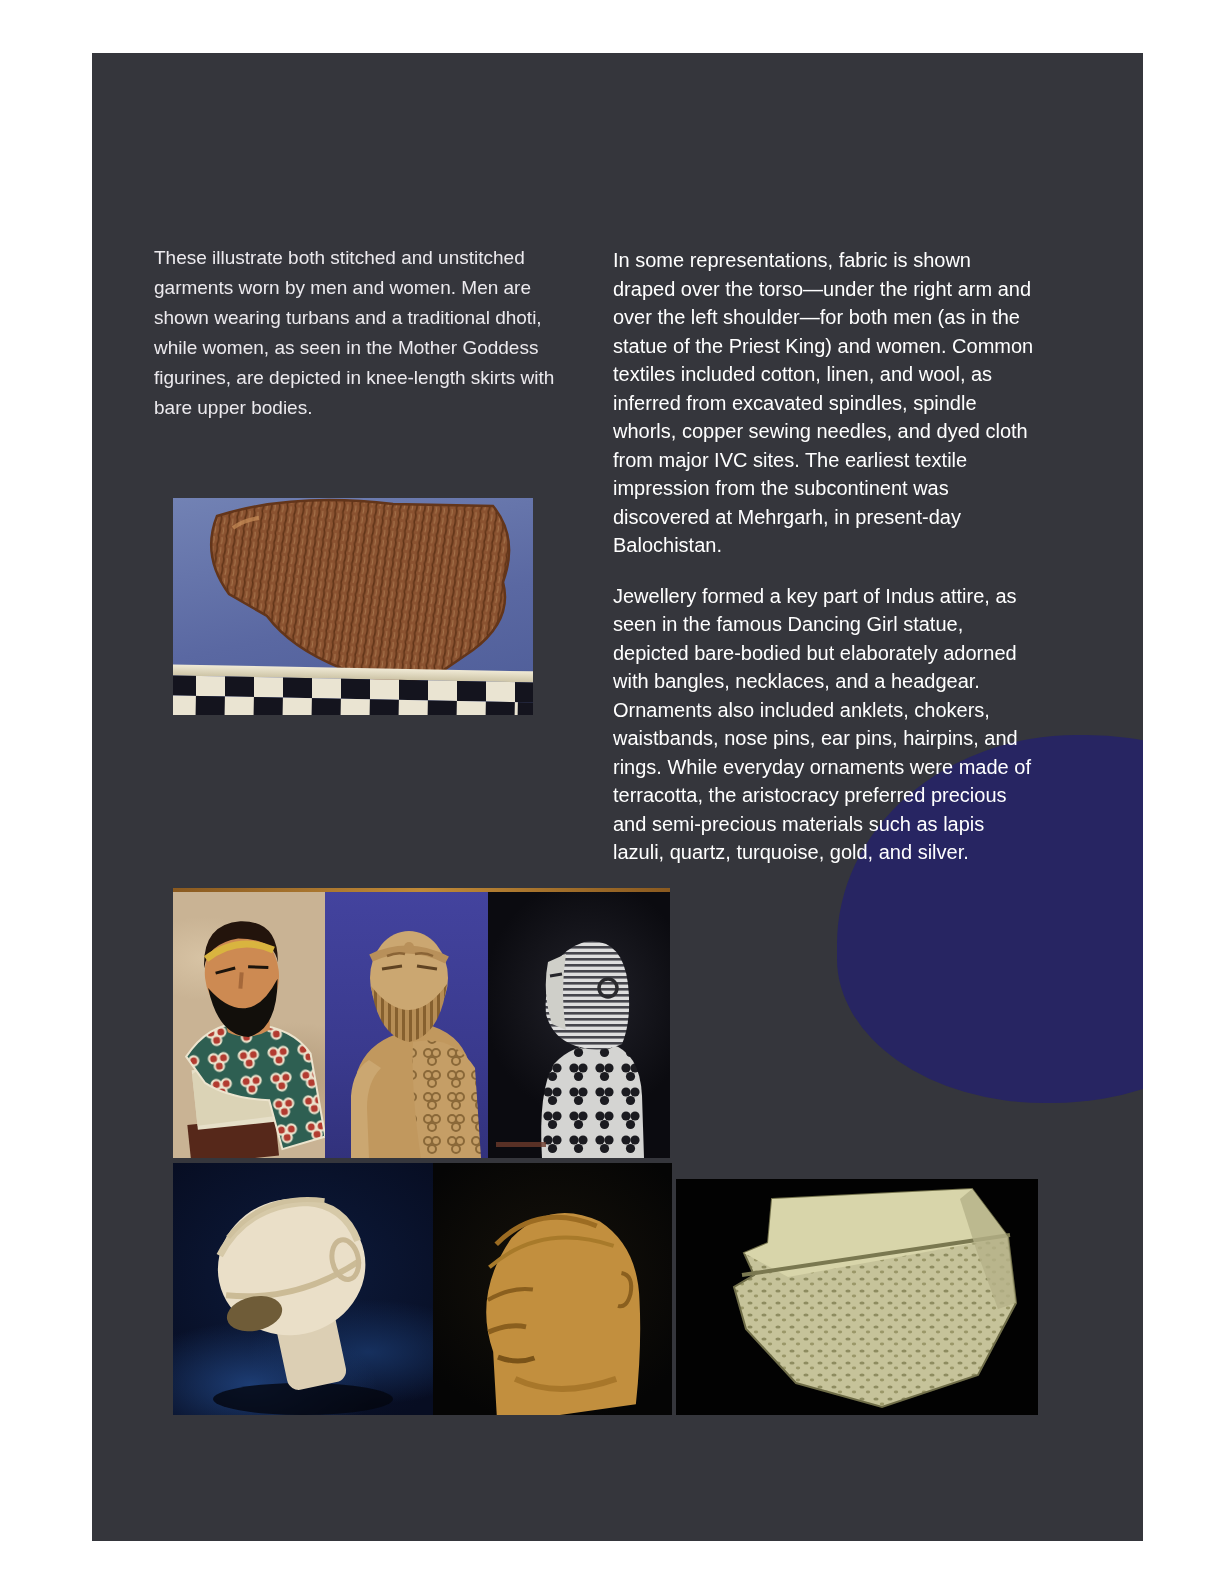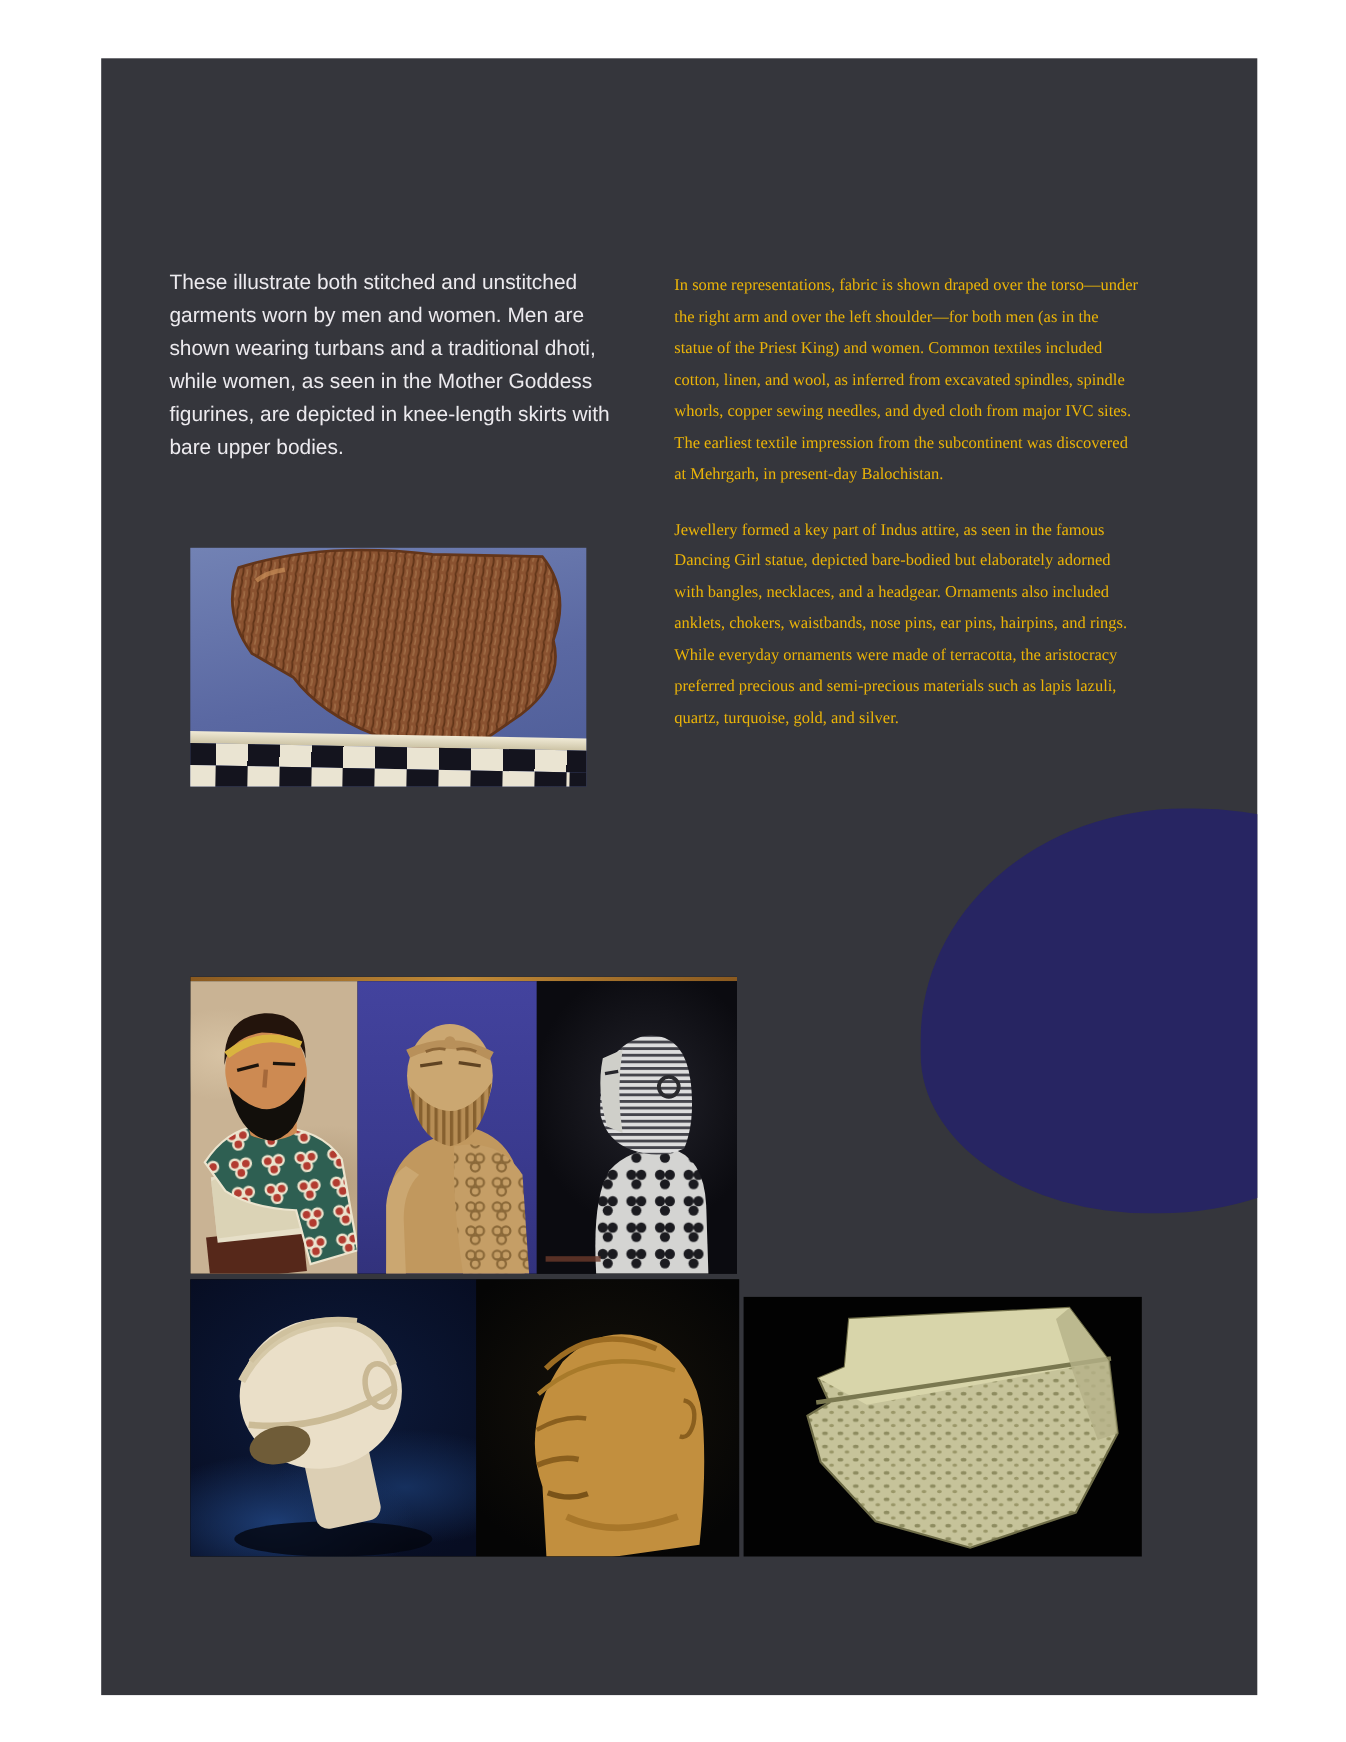--- a/index.html
+++ b/index.html
@@ -1,20 +1,20 @@
 <!DOCTYPE html>
 <html><head>
 <meta charset="utf-8">
 <style>
   html,body{margin:0;padding:0;background:#ffffff;}
   .page{position:relative;width:1224px;height:1584px;background:#ffffff;font-family:"Liberation Sans",sans-serif;overflow:hidden;}
   .card{position:absolute;left:92px;top:53px;width:1051px;height:1488px;background:#35363c;overflow:hidden;}
   .blob{position:absolute;left:745px;top:682px;width:470px;height:368px;background:#272562;border-radius:52% 48% 55% 45% / 58% 42% 60% 40%;}
   .col-left{position:absolute;left:62px;top:190px;width:410px;color:#eceaee;font-size:19px;line-height:30px;font-family:"Liberation Sans",sans-serif;}
-  .col-right{position:absolute;left:521px;top:193px;width:424px;color:#eab308;font-size:15px;line-height:28.5px;font-family:Liberation Serif, serif;}
+  .col-right{position:absolute;left:521px;top:193px;width:424px;color:#ffffff;font-size:20px;line-height:28.5px;font-family:Liberation Sans, sans-serif;}
   .col-right p{margin:0 0 22px 0;}
   .col-left p{margin:0;}
   .fig{position:absolute;overflow:hidden;}
   .fig-textile-top{left:81px;top:445px;width:360px;height:217px;background:linear-gradient(168deg,#7282b4 0%,#5a68a2 55%,#4d5c98 100%);}
   .ruler-wrap{position:absolute;left:-6px;bottom:-4px;width:380px;transform:rotate(1.1deg);}
   .ruler-strip{height:11px;background:linear-gradient(#f0ead6,#cdc4a6);}
   .checker-row{height:20px;background:repeating-linear-gradient(90deg,#14141e 0 29px,#eae4d2 29px 58px);}
   .checker-row.offset{background-position:-29px 0;}
   .fig-strip{left:81px;top:835px;width:497px;height:270px;background:#0c0c10;}
   .strip-topbar{height:4px;background:linear-gradient(90deg,#8a5a20,#c08a38,#8a5a20);}

